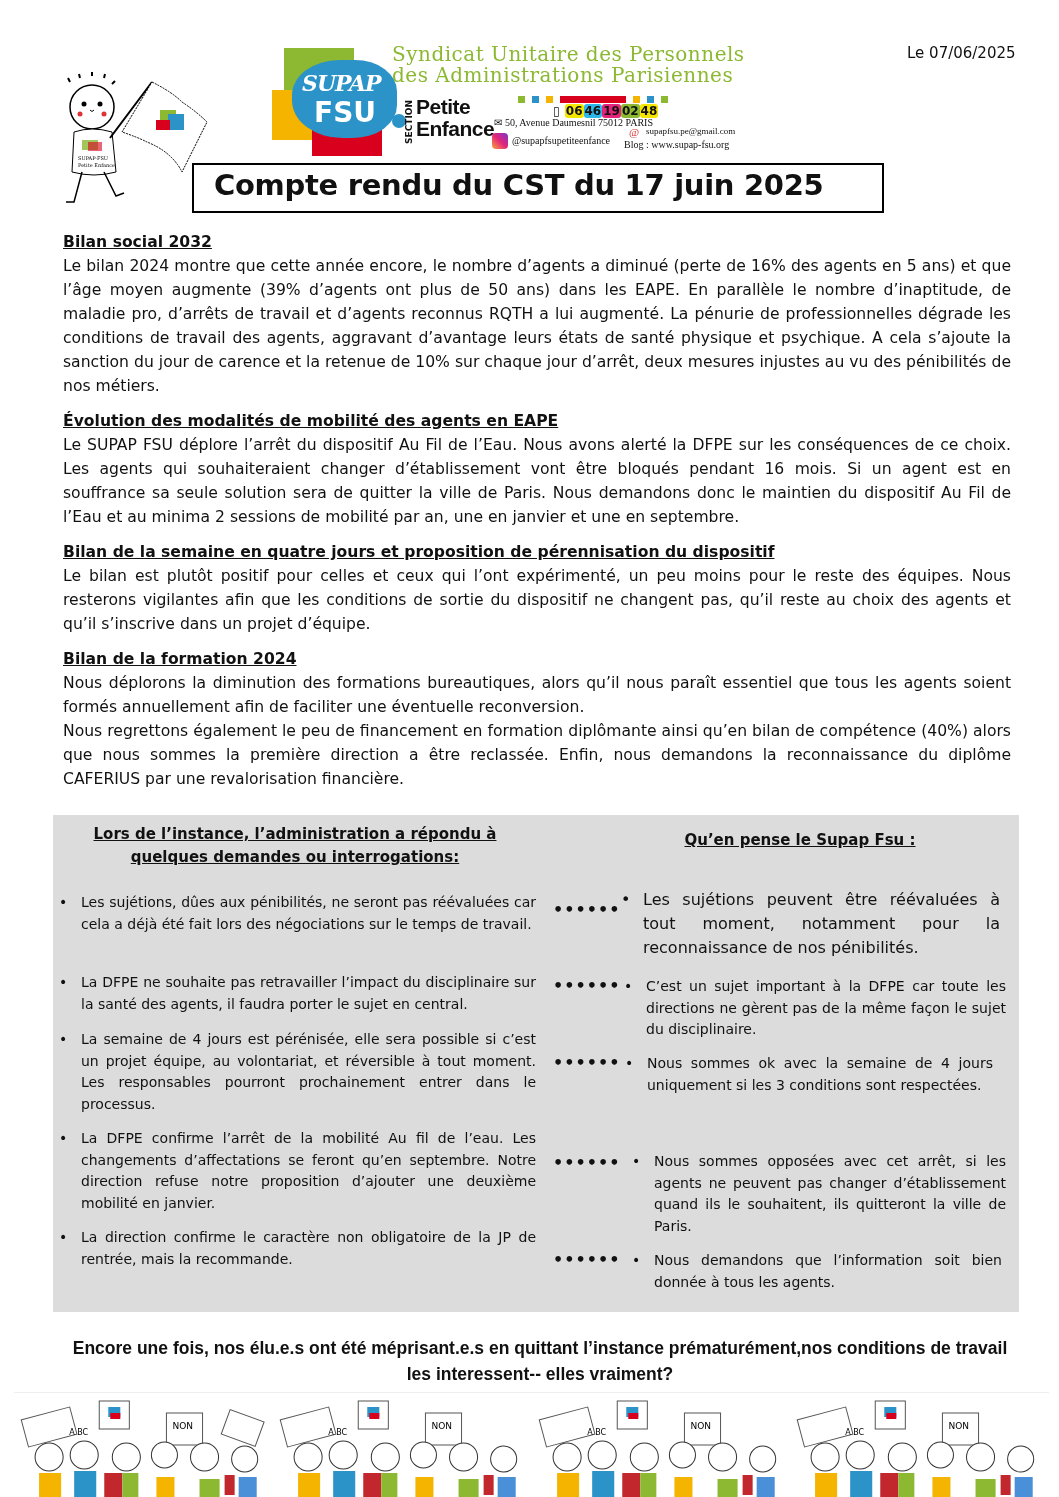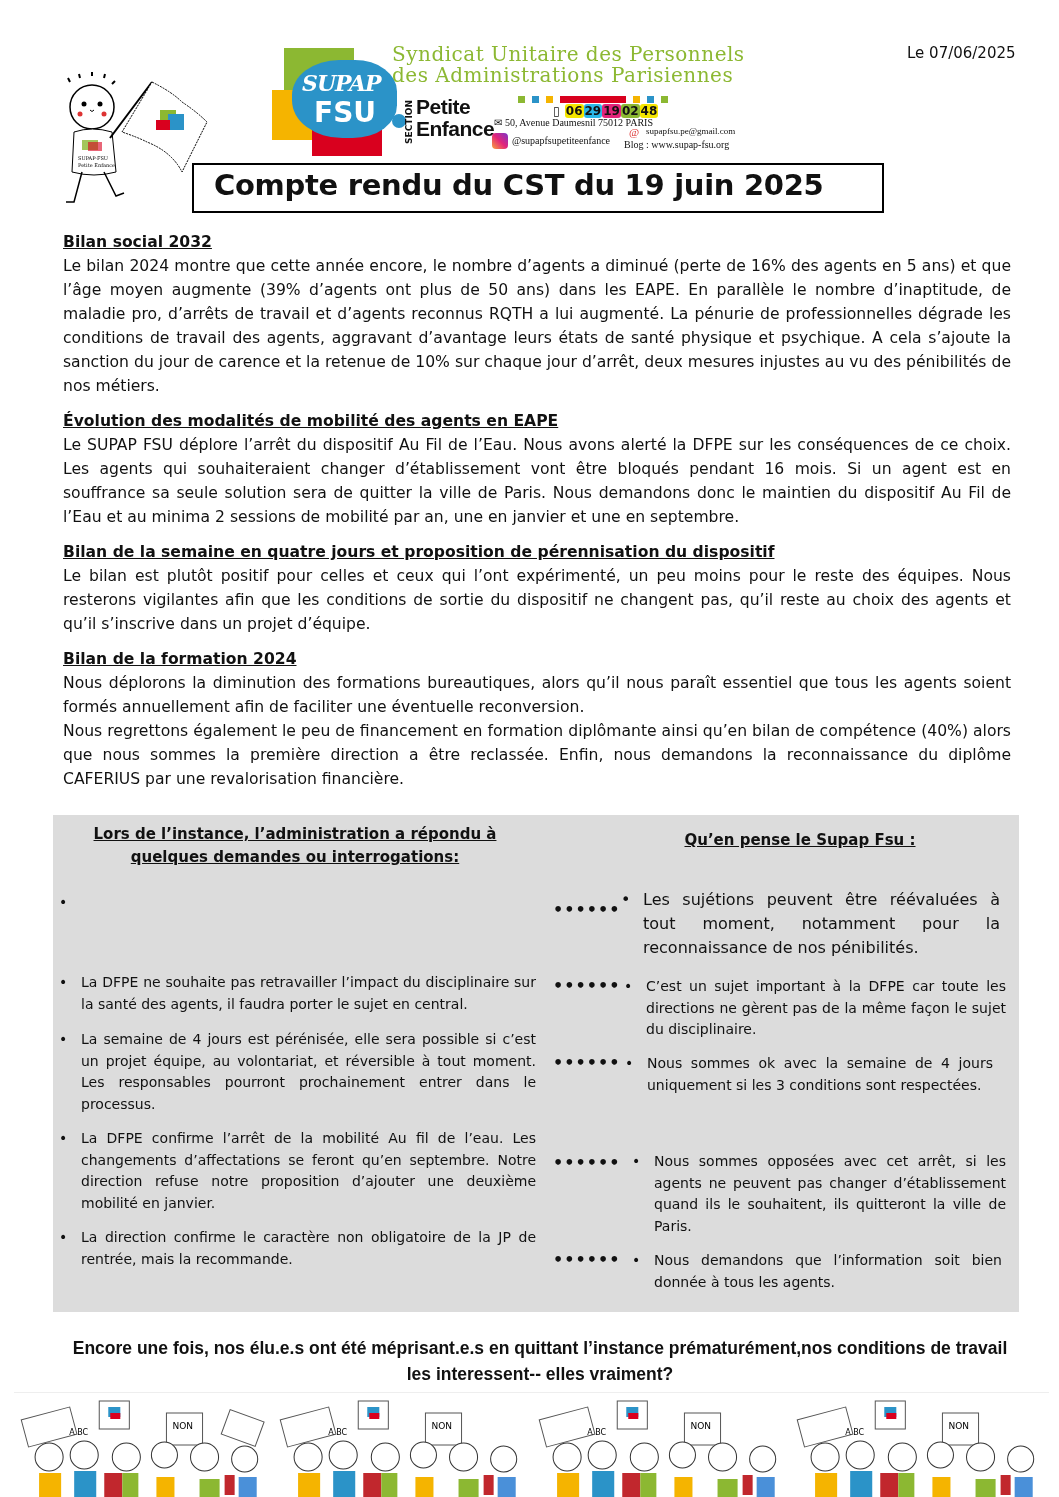--- a/index.html
+++ b/index.html
@@ -93,34 +93,34 @@
   <span style="background:#8cb832"></span>
     <span style="background:#2b93c8"></span>
     <span style="background:#f5b400"></span>
   <span style="background:#d9001e;width:66px"></span>
   <span style="background:#f5b400"></span>
     <span style="background:#2b93c8"></span>
     <span style="background:#8cb832"></span>
 </div>
 <div class="abs phone">
   <span style="font-weight:normal">▯</span>
-  <span style="background:#f5e600">06</span><span style="background:#2bb8e8">29</span><span style="background:#e3247a">19</span><span style="background:#8cb832">02</span><span style="background:#f5e600">48</span>
+  <span style="background:#f5e600">06</span><span style="background:#2bb8e8">46</span><span style="background:#e3247a">19</span><span style="background:#8cb832">02</span><span style="background:#f5e600">48</span>
 </div>
 <div class="abs contact" style="left:494px;top:117px;">
   <span>✉</span>
   <span>50, Avenue Daumesnil 75012 PARIS</span>
 </div>
 <div class="abs insta"></div>
 <div class="abs contact" style="left:512px;top:135px;">@supapfsupetiteenfance</div>
 <div class="abs contact" style="left:629px;top:126px;color:#d33;font-size:11px;">@</div>
 <div class="abs contact" style="left:646px;top:126px;font-size:9px;">supapfsu.pe@gmail.com</div>
 <div class="abs contact" style="left:624px;top:139px;">Blog : www.supap-fsu.org</div>
 
 <div class="abs title-box">
-  <div class="title-text">Compte rendu du CST du 19 juin  2025</div>
+  <div class="title-text">Compte rendu du CST du 17 juin  2025</div>
 </div>
 
 <div class="abs main">
   <div class="sec">
     <div class="sec-h">Bilan social 2032</div>
     <p>Le bilan 2024 montre que cette année encore, le nombre d’agents a diminué (perte de 16% des agents en 5 ans) et que  l’âge moyen augmente (39% d’agents ont plus de 50 ans) dans les EAPE. En parallèle le nombre d’inaptitude, de maladie pro, d’arrêts de travail et d’agents reconnus RQTH a lui augmenté. La pénurie de professionnelles dégrade les conditions de travail des agents, aggravant d’avantage leurs états de santé physique et psychique. A cela s’ajoute la sanction du jour de carence et la retenue de 10% sur chaque jour d’arrêt, deux mesures injustes au vu des pénibilités de nos métiers.</p>
   </div>
   <div class="sec">
     <div class="sec-h">Évolution des modalités de mobilité des agents en EAPE</div>
     <p>Le SUPAP FSU déplore l’arrêt du dispositif Au Fil de l’Eau. Nous avons alerté la DFPE sur les conséquences de ce choix. Les agents qui souhaiteraient changer d’établissement vont être bloqués pendant 16 mois. Si un agent est en souffrance sa seule solution sera de quitter la ville de Paris. Nous demandons donc le maintien du dispositif Au Fil de l’Eau et au minima 2 sessions de mobilité par an, une en janvier et une en septembre.</p>
@@ -133,21 +133,21 @@
     <div class="sec-h">Bilan de la formation 2024</div>
     <p>Nous déplorons la diminution des formations bureautiques,  alors qu’il nous paraît essentiel que tous les agents soient formés annuellement afin de faciliter une éventuelle reconversion.</p>
     <p>Nous regrettons également le peu de financement en formation diplômante ainsi qu’en bilan de compétence (40%) alors que nous sommes la première direction a être reclassée. Enfin, nous demandons la reconnaissance du diplôme CAFERIUS par une revalorisation financière.</p>
   </div>
 </div>
 
 <div class="abs panel"></div>
 <div class="abs ph-left">Lors de l’instance, l’administration a répondu à quelques demandes ou interrogations:</div>
 <div class="abs ph-right">Qu’en pense le Supap Fsu :</div>
 
-<div class="abs item" style="left:81px;top:892px;width:455px;"><span class="bullet">•</span></div>
+<div class="abs item" style="left:81px;top:892px;width:455px;"><span class="bullet">•</span><span>Les sujétions, dûes aux pénibilités, ne seront pas réévaluées car cela a déjà été fait lors des négociations sur le temps de travail.</span></div>
 <div class="abs item" style="left:81px;top:972px;width:455px;"><span class="bullet">•</span><span>La DFPE ne souhaite pas retravailler l’impact du disciplinaire sur la santé des agents, il faudra porter le sujet en central.</span></div>
 <div class="abs item" style="left:81px;top:1029px;width:455px;"><span class="bullet">•</span><span>La semaine de 4 jours est pérénisée, elle sera possible si c’est un projet équipe, au volontariat, et réversible à tout moment. Les responsables pourront prochainement entrer dans le processus.</span></div>
 <div class="abs item" style="left:81px;top:1128px;width:455px;"><span class="bullet">•</span><span>La DFPE confirme l’arrêt de la mobilité Au fil de l’eau. Les changements d’affectations se feront qu’en septembre. Notre direction refuse notre proposition d’ajouter une deuxième mobilité en janvier.</span></div>
 <div class="abs item" style="left:81px;top:1227px;width:455px;"><span class="bullet">•</span><span>La direction confirme le caractère non obligatoire de la JP de rentrée, mais la recommande.</span></div>
 
 <div class="abs dots" style="left:553px;top:900px;">••••••</div>
 <div class="abs dots" style="left:553px;top:976px;">••••••</div>
 <div class="abs dots" style="left:553px;top:1053px;">••••••</div>
 <div class="abs dots" style="left:553px;top:1153px;">••••••</div>
 <div class="abs dots" style="left:553px;top:1250px;">••••••</div>

